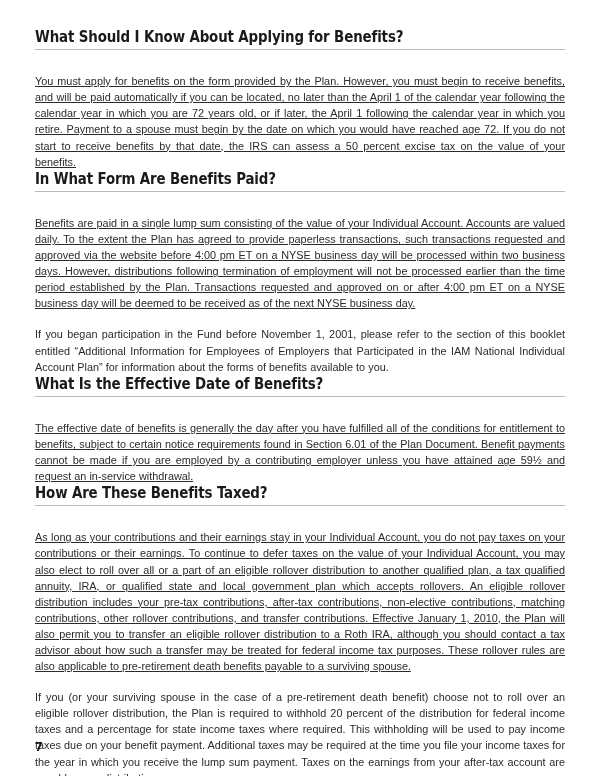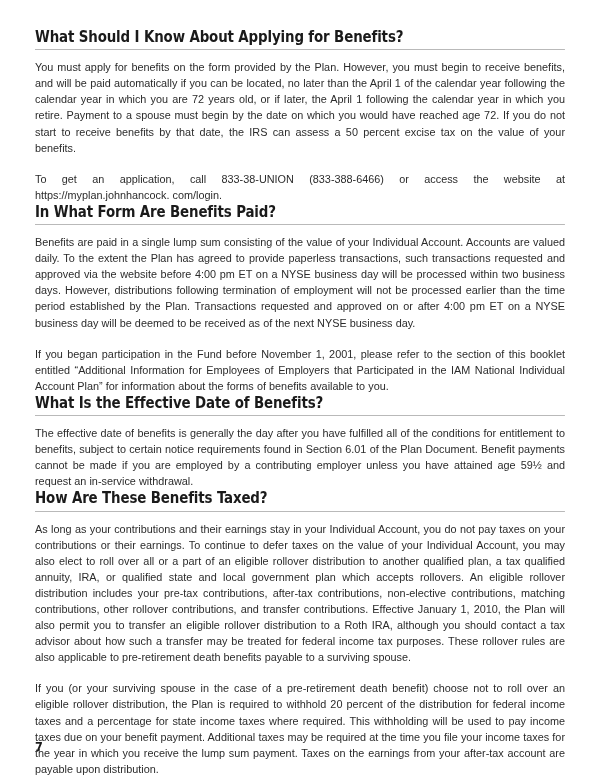--- a/index.html
+++ b/index.html
@@ -47,21 +47,22 @@
     font-size: 10.85px;
     line-height: 16.1px;
     text-align: justify;
     text-justify: inter-word;
     margin: 0;
     color: #2b2b2b;
     letter-spacing: 0.0px;
     word-spacing: 0.1px;
   }
   p.body-text.first-after-heading {
-    margin-top: 9px;
+    margin-top: 23px;
+    text-decoration: underline;
   }
   p.body-text + p.body-text {
     margin-top: 15px;
   }
   .page-number {
     position: absolute;
     left: 35px;
     bottom: 22px;
     font-family: "Liberation Sans Narrow", "DejaVu Sans Condensed", "Liberation Sans", sans-serif;
     font-size: 12.5px;
@@ -71,21 +72,20 @@
 </style>
 </head>
 <body>
 
 <div class="page">
   <div class="content">
 
     <section>
       <h2 class="section-heading sec-gap-first">What Should I Know About Applying for Benefits?</h2>
       <p class="body-text first-after-heading">You must apply for benefits on the form provided by the Plan. However, you must begin to receive benefits, and will be paid automatically if you can be located, no later than the April 1 of the calendar year following the calendar year in which you are 72 years old, or if later, the April 1 following the calendar year in which you retire. Payment to a spouse must begin by the date on which you would have reached age 72. If you do not start to receive benefits by that date, the IRS can assess a 50 percent excise tax on the value of your benefits.</p>
-      <p class="body-text">To get an application, call 833-38-UNION (833-388-6466) or access the website at https://myplan.johnhancock. com/login.</p>
     </section>
 
     <section>
       <h2 class="section-heading sec-gap">In What Form Are Benefits Paid?</h2>
       <p class="body-text first-after-heading">Benefits are paid in a single lump sum consisting of the value of your Individual Account. Accounts are valued daily. To the extent the Plan has agreed to provide paperless transactions, such transactions requested and approved via the website before 4:00 pm ET on a NYSE business day will be processed within two business days. However, distributions following termination of employment will not be processed earlier than the time period established by the Plan. Transactions requested and approved on or after 4:00 pm ET on a NYSE business day will be deemed to be received as of the next NYSE business day.</p>
       <p class="body-text">If you began participation in the Fund before November 1, 2001, please refer to the section of this booklet entitled “Additional Information for Employees of Employers that Participated in the IAM National Individual Account Plan” for information about the forms of benefits available to you.</p>
     </section>
 
     <section>
       <h2 class="section-heading sec-gap">What Is the Effective Date of Benefits?</h2>

